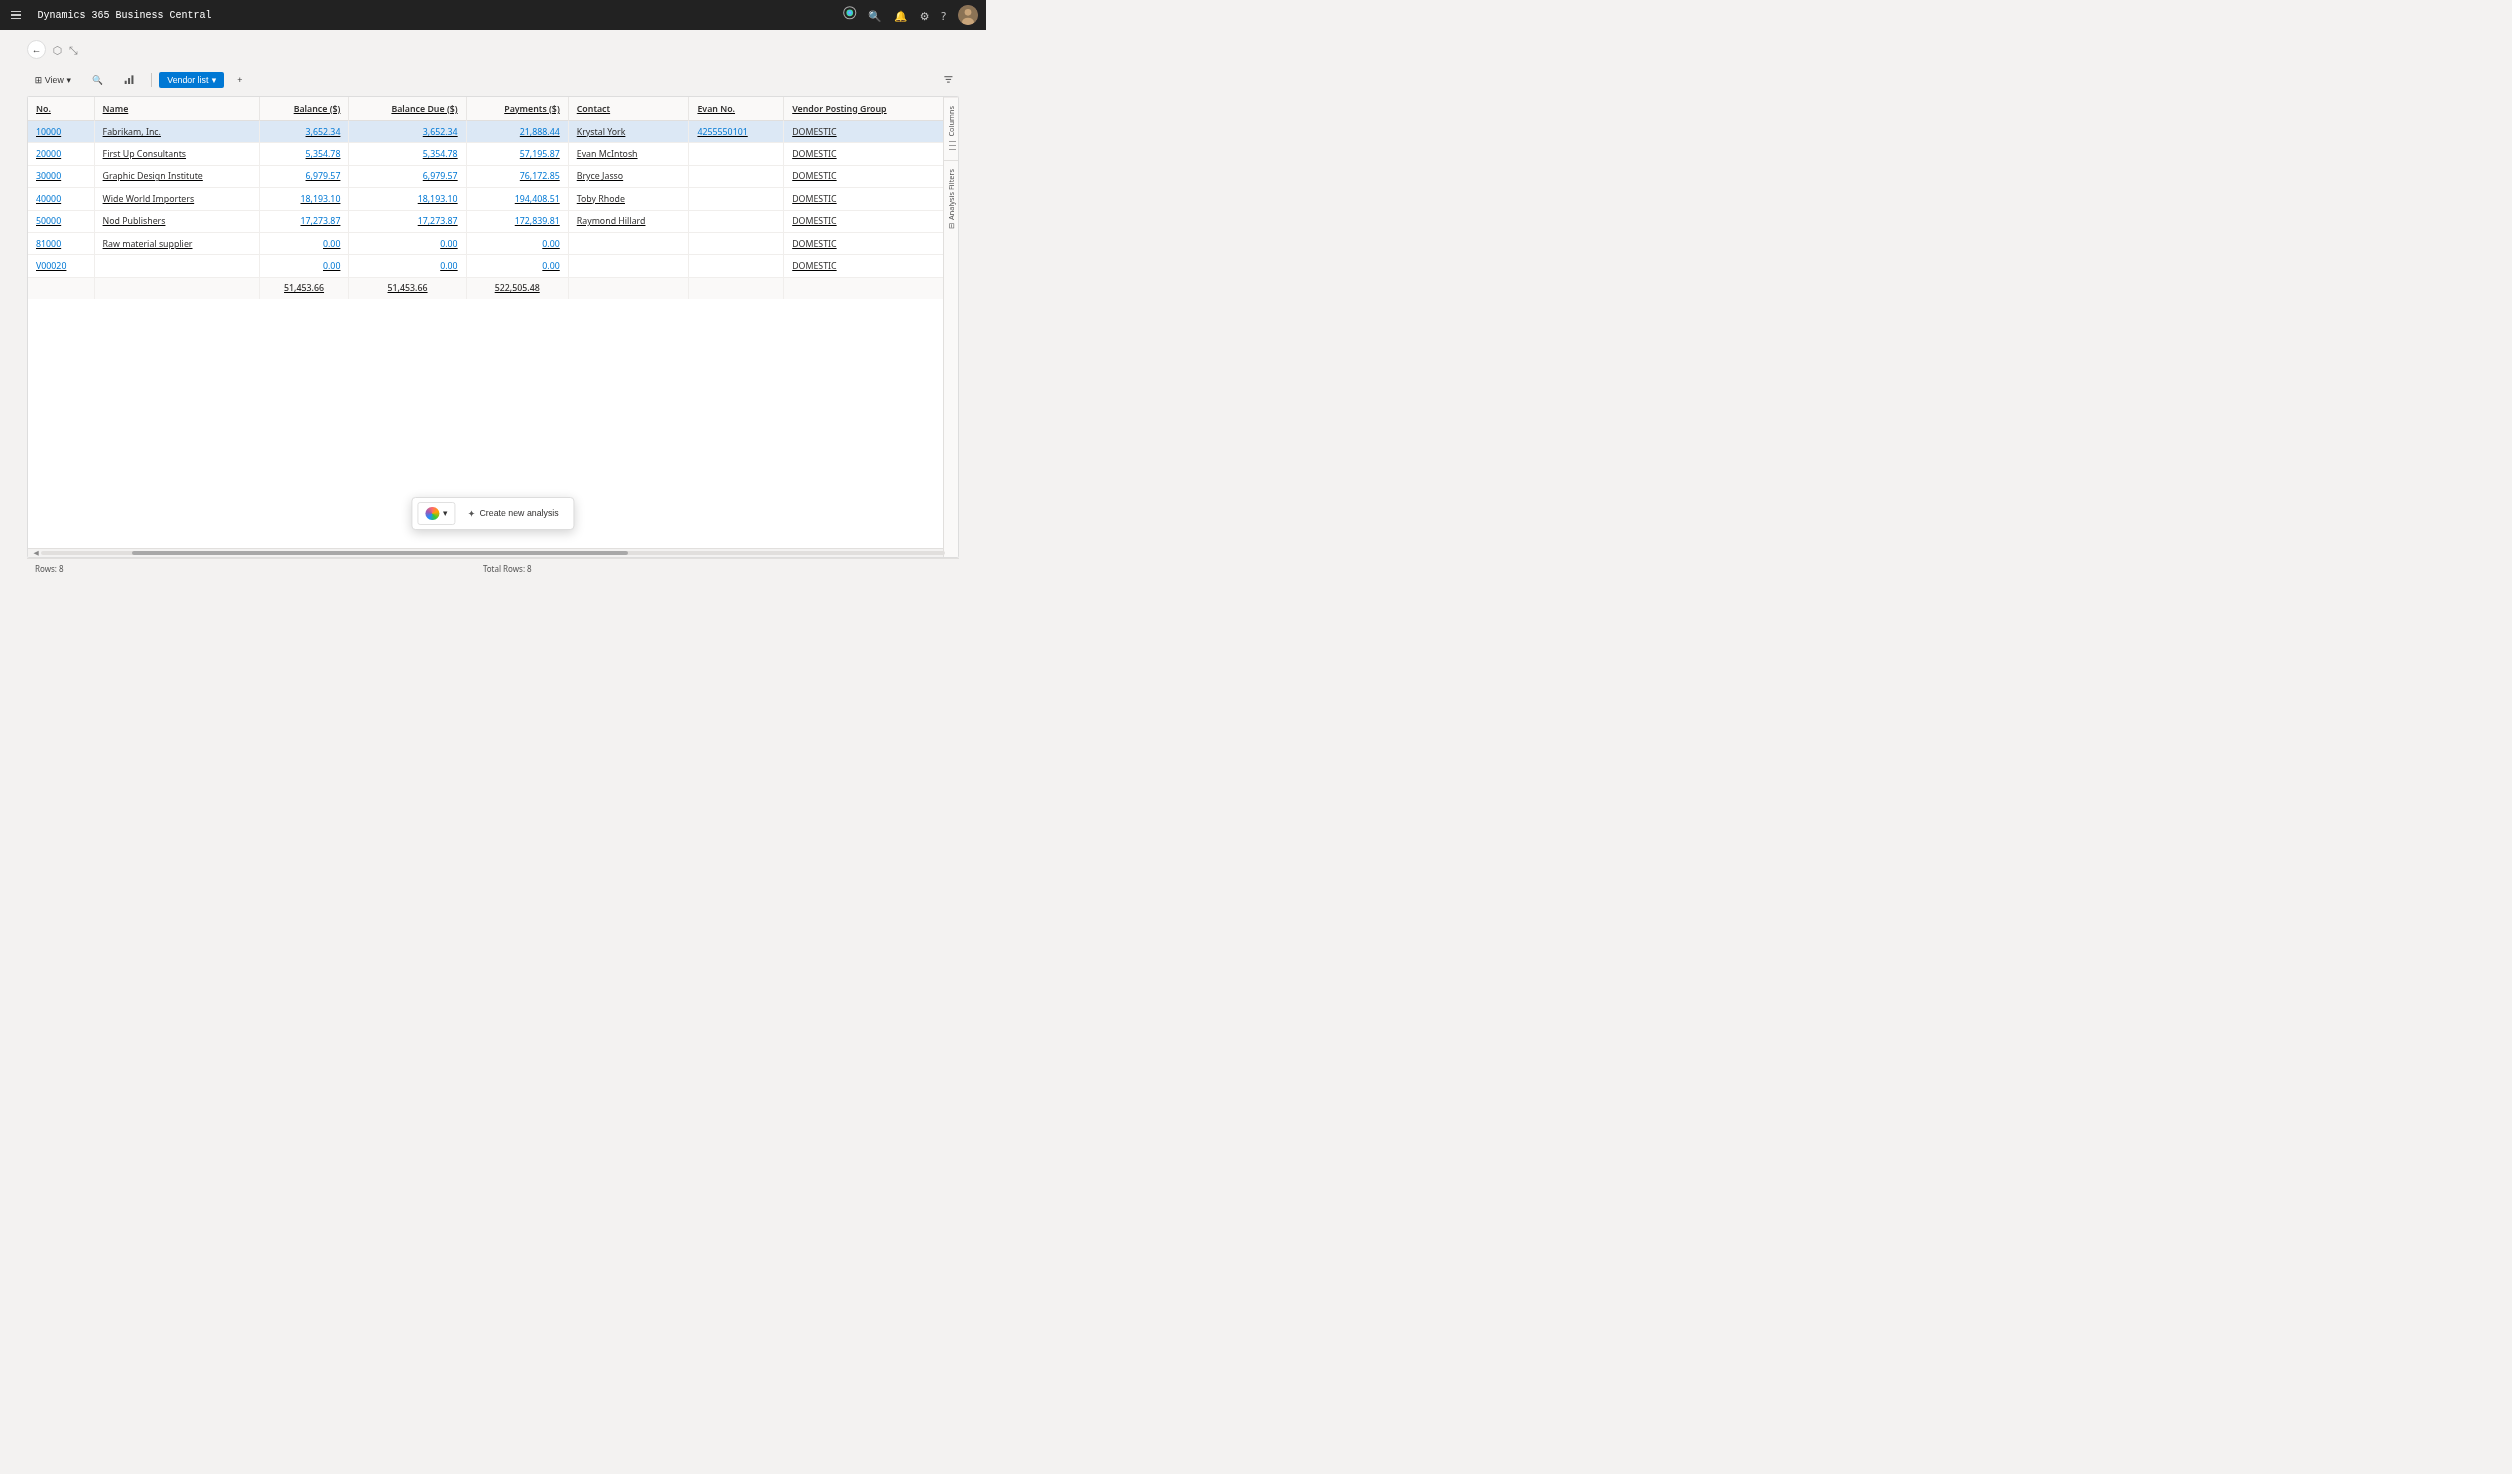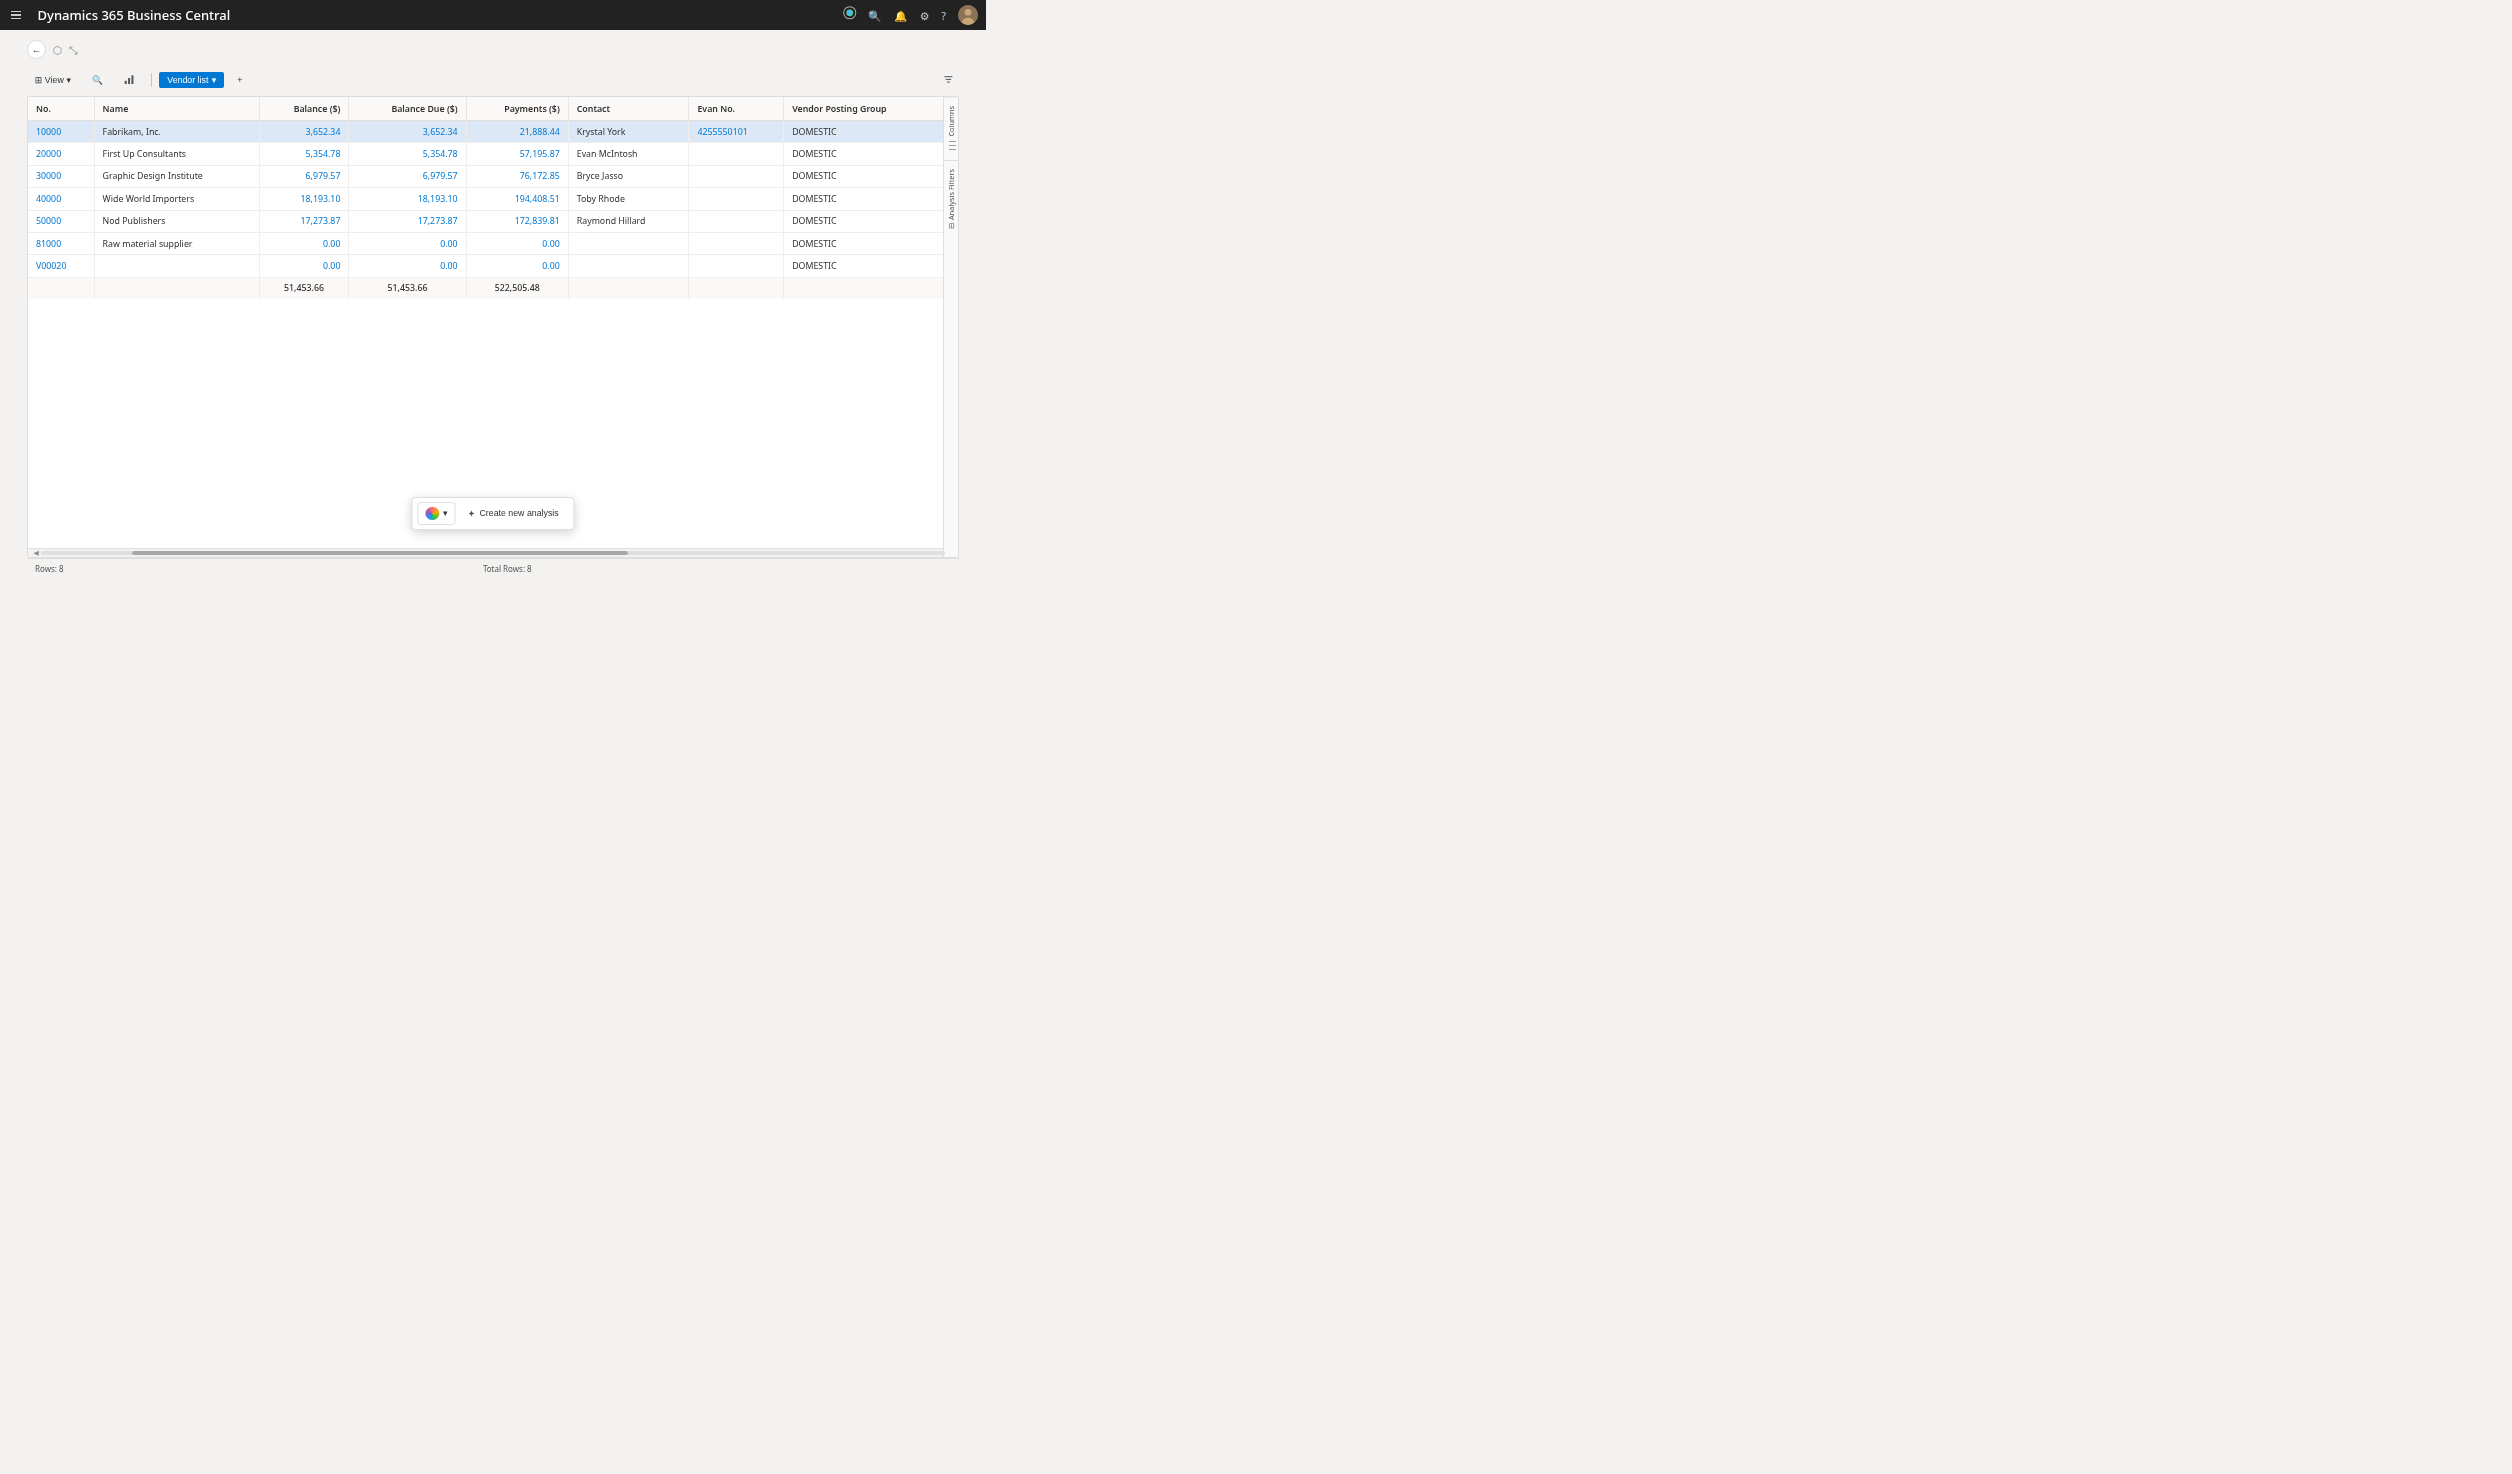--- a/index.html
+++ b/index.html
@@ -18,24 +18,25 @@
       background: #222;
       height: 30px;
       display: flex;
       align-items: center;
       padding: 0 8px;
       color: #fff;
       gap: 8px;
     }
     .topbar-title {
       flex: 1;
-      font-size: 13px;
+      font-size: 10px;
       font-weight: 500;
       color: #fff;
       margin-left: 5.4px;
+      font-family: Liberation Mono, monospace;
     }
     .topbar-icons {
       display: flex;
       align-items: center;
       gap: 12px;
     }
     .topbar-icon {
       color: #ccc;
       font-size: 10.8px;
       cursor: pointer;
@@ -332,20 +333,21 @@
     .hamburger span { 
       display: block; 
       width: 10.8px; 
       height: 1.4px; 
       background: #ccc; 
     }
 
     .table-wrapper {
       overflow: auto;
       flex: 1;
+      text-decoration: underline;
     }
   </style>
 </head>
 <body>
 
 <div class="topbar">
   <div class="hamburger">
     <span></span>
       <span></span>
       <span></span>

